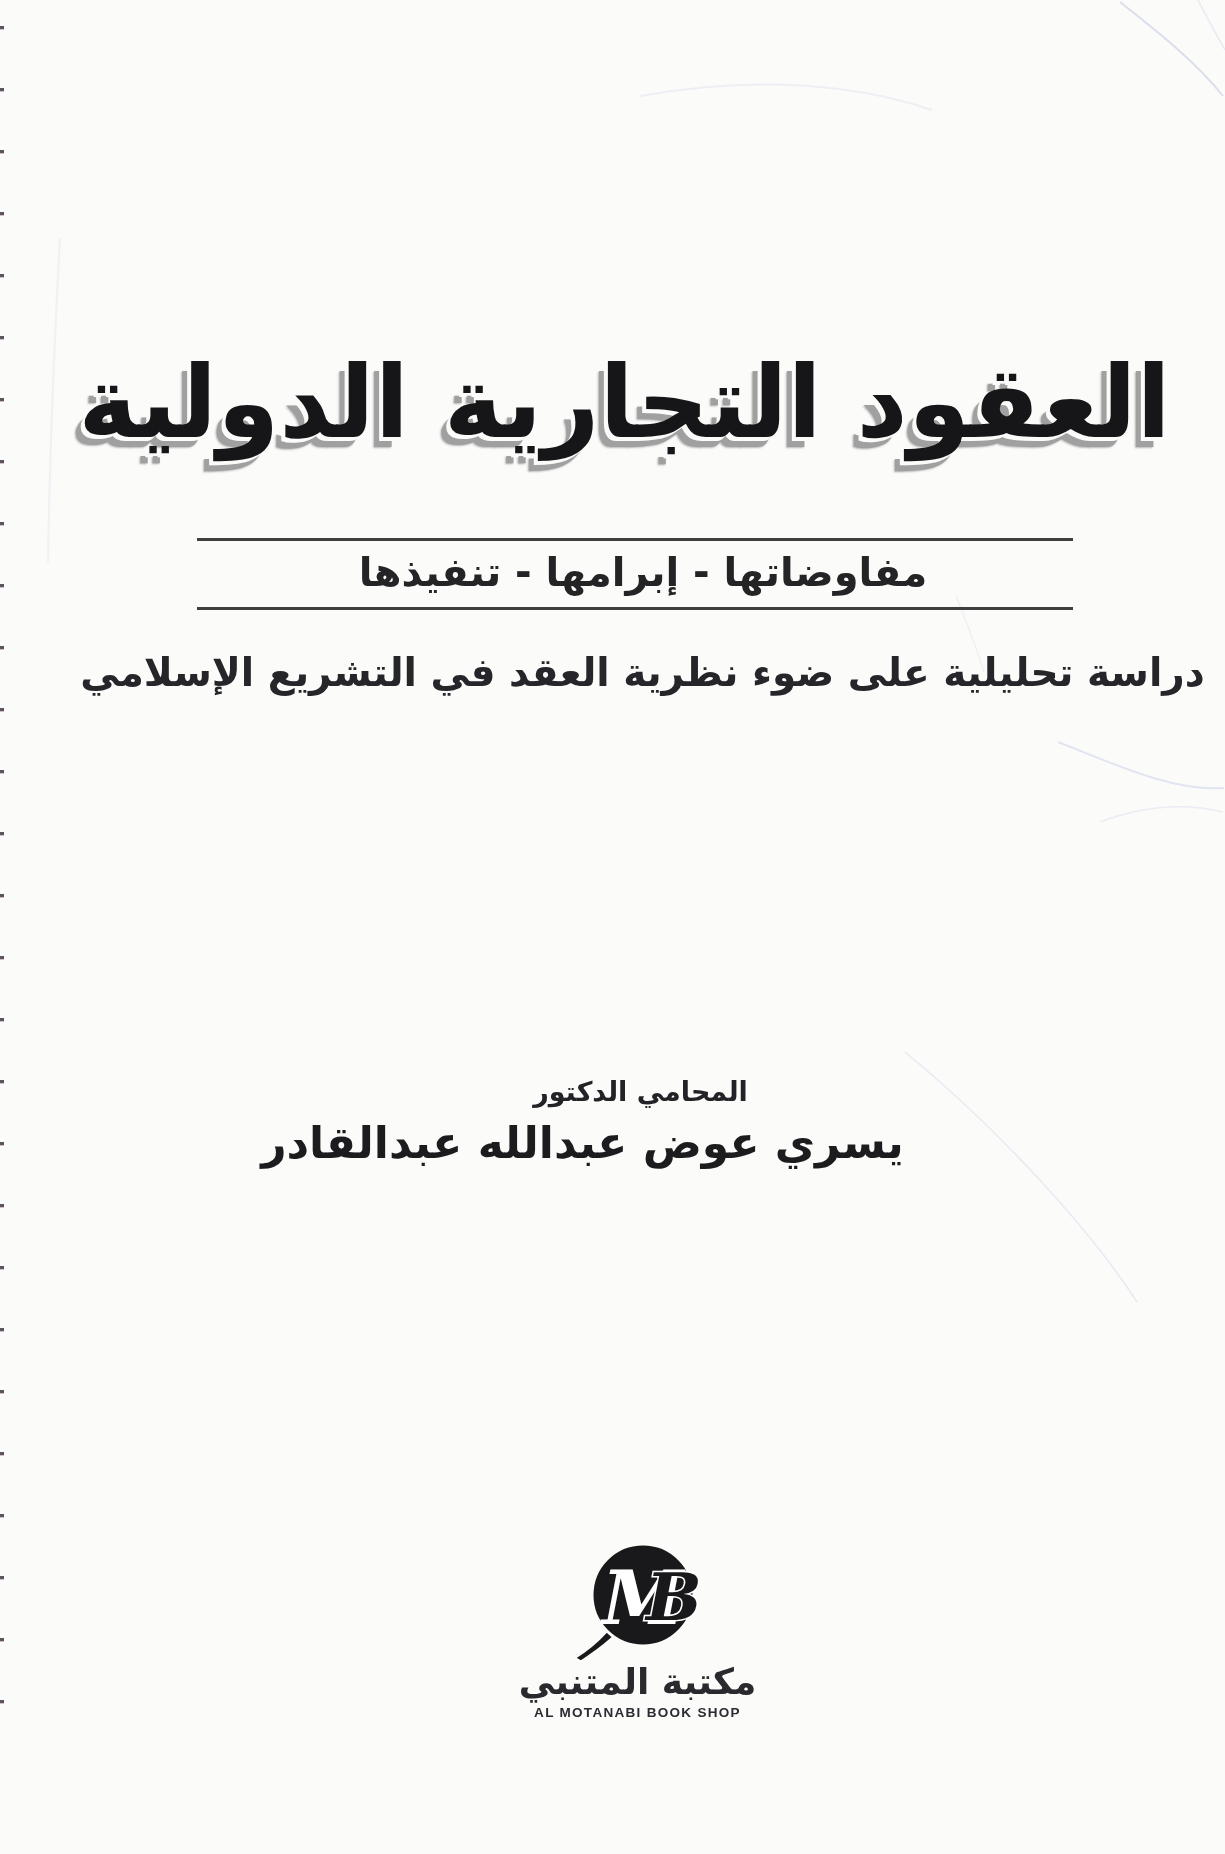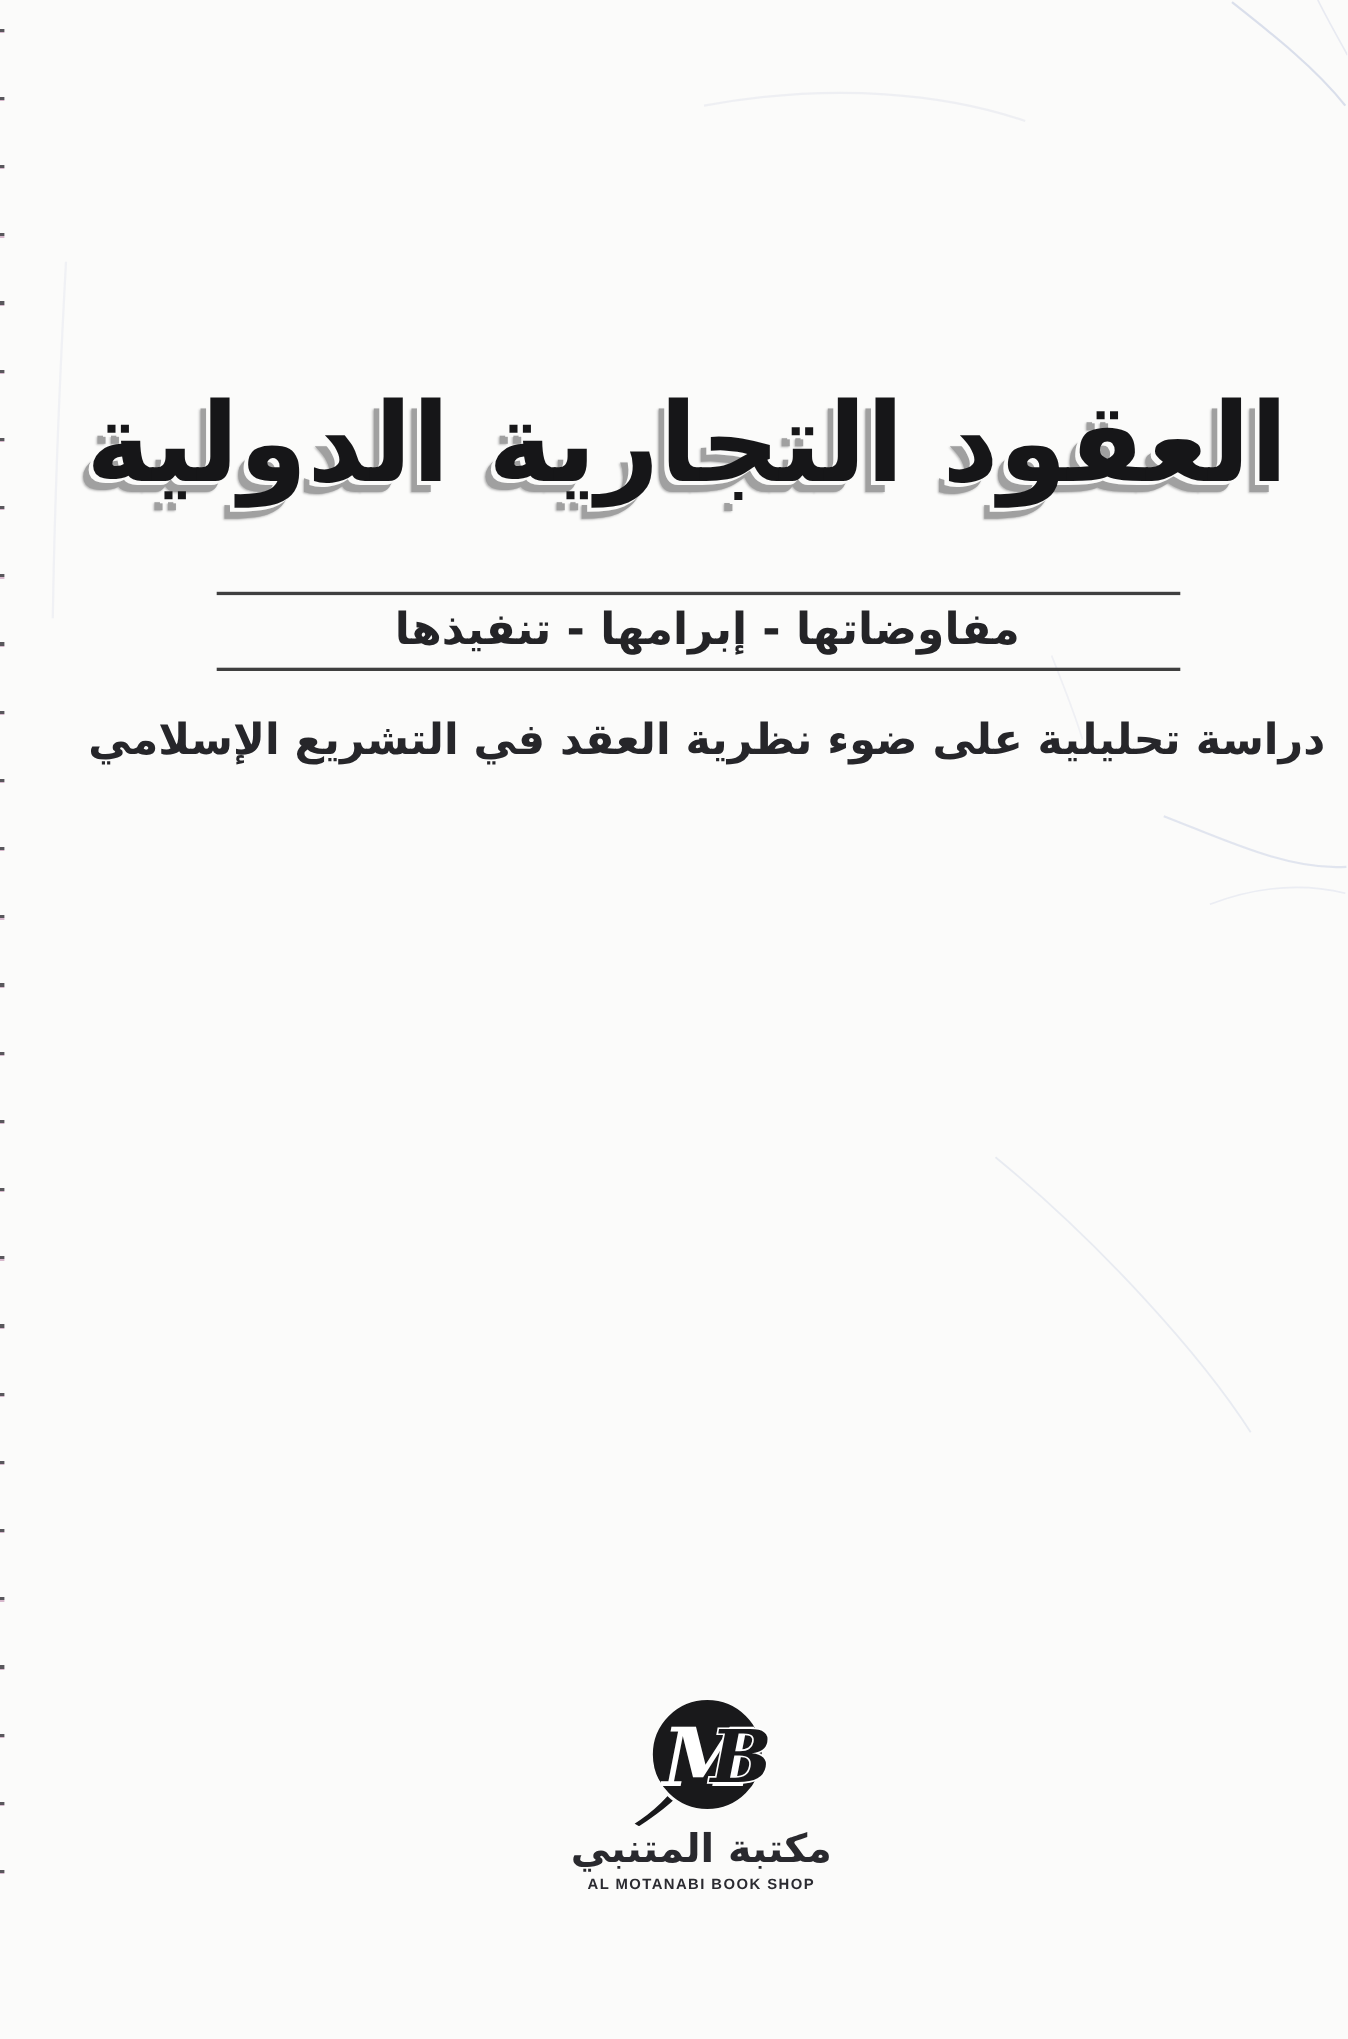--- a/index.html
+++ b/index.html
@@ -137,20 +137,24 @@
   <div class="left-marks"></div>
 
   <h1 class="book-title" dir="rtl">العقود التجارية الدولية</h1>
 
   <div class="subtitle-band">
     <div class="subtitle" dir="rtl">مفاوضاتها - إبرامها - تنفيذها</div>
   </div>
 
   <div class="analysis-line" dir="rtl">دراسة تحليلية على ضوء نظرية العقد في التشريع الإسلامي</div>
 
+  <div class="author-block">
+    <div class="author-title" dir="rtl">المحامي الدكتور</div>
+    <div class="author-name" dir="rtl">يسري عوض عبدالله عبدالقادر</div>
+  </div>
 
   <div class="publisher-block">
     <svg class="publisher-logo" width="168" height="122" viewBox="0 0 168 122" aria-hidden="true">
 
       <path d="M20,118 C44,103 62,84 72,60 L82,71 C67,94 47,109 27,122 Z" fill="#19191b" stroke="#fbfbfa" stroke-width="3"></path>
       <circle cx="89" cy="55" r="51" fill="#19191b" stroke="#fbfbfa" stroke-width="3"></circle>
       <text x="48" y="84" font-size="74" font-style="italic" font-weight="700" font-family="DejaVu Serif, serif" fill="#ffffff">M</text>
       <text x="92" y="80" font-size="66" font-style="italic" font-weight="700" font-family="DejaVu Serif, serif" fill="#19191b" stroke="#ffffff" stroke-width="3" paint-order="stroke">B</text>
     </svg>
     <div class="publisher-name-ar" dir="rtl">مكتبة المتنبي</div>

